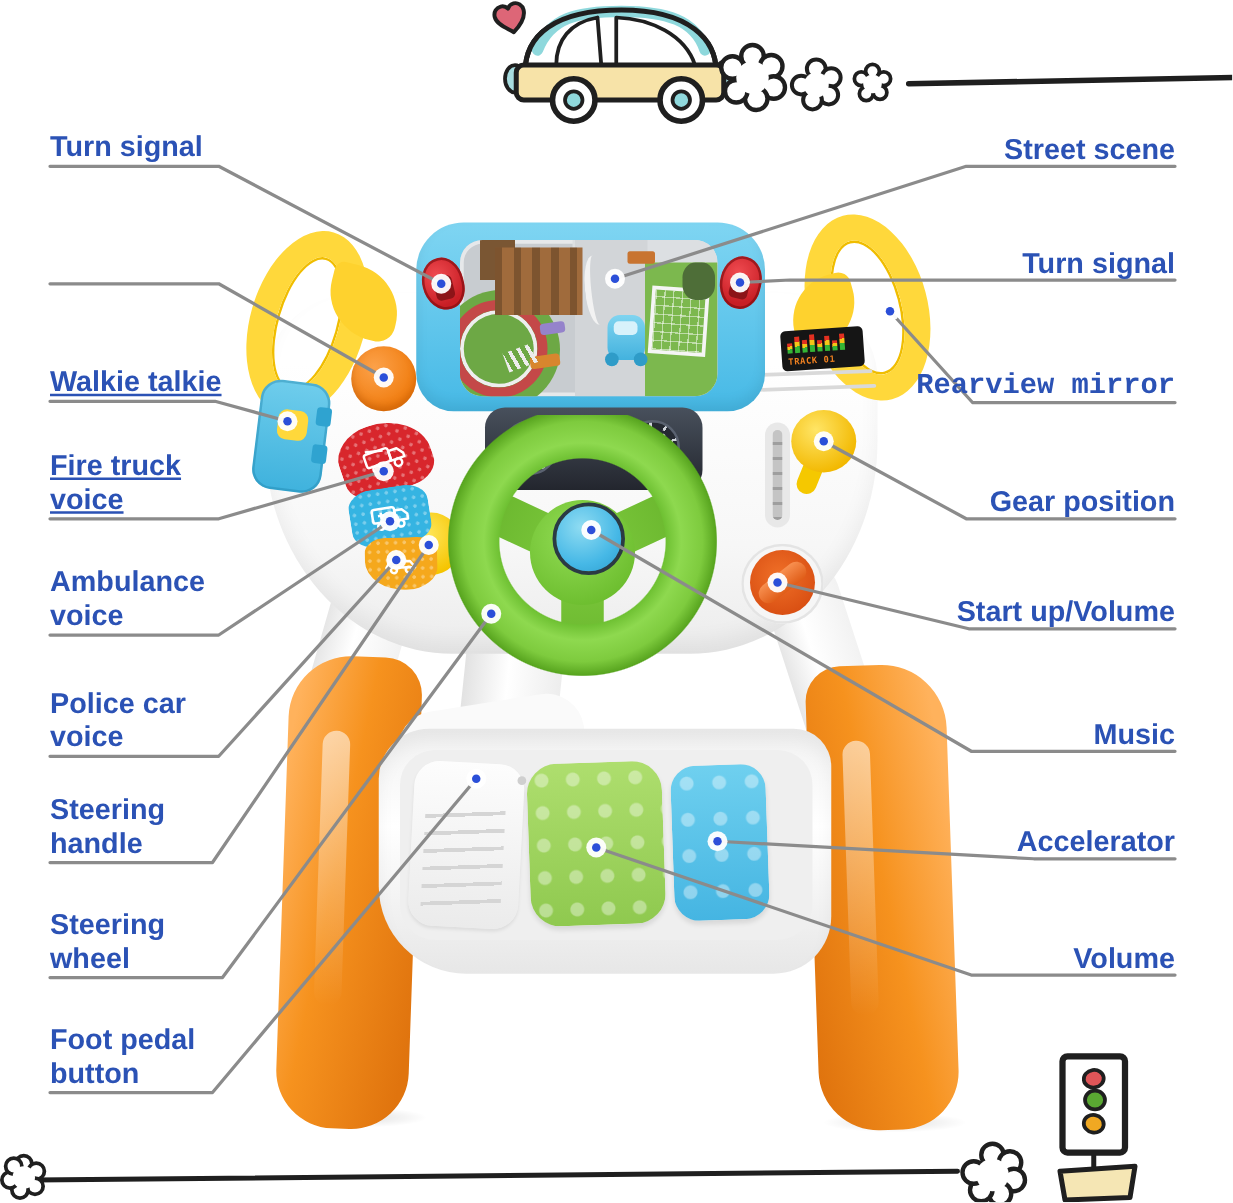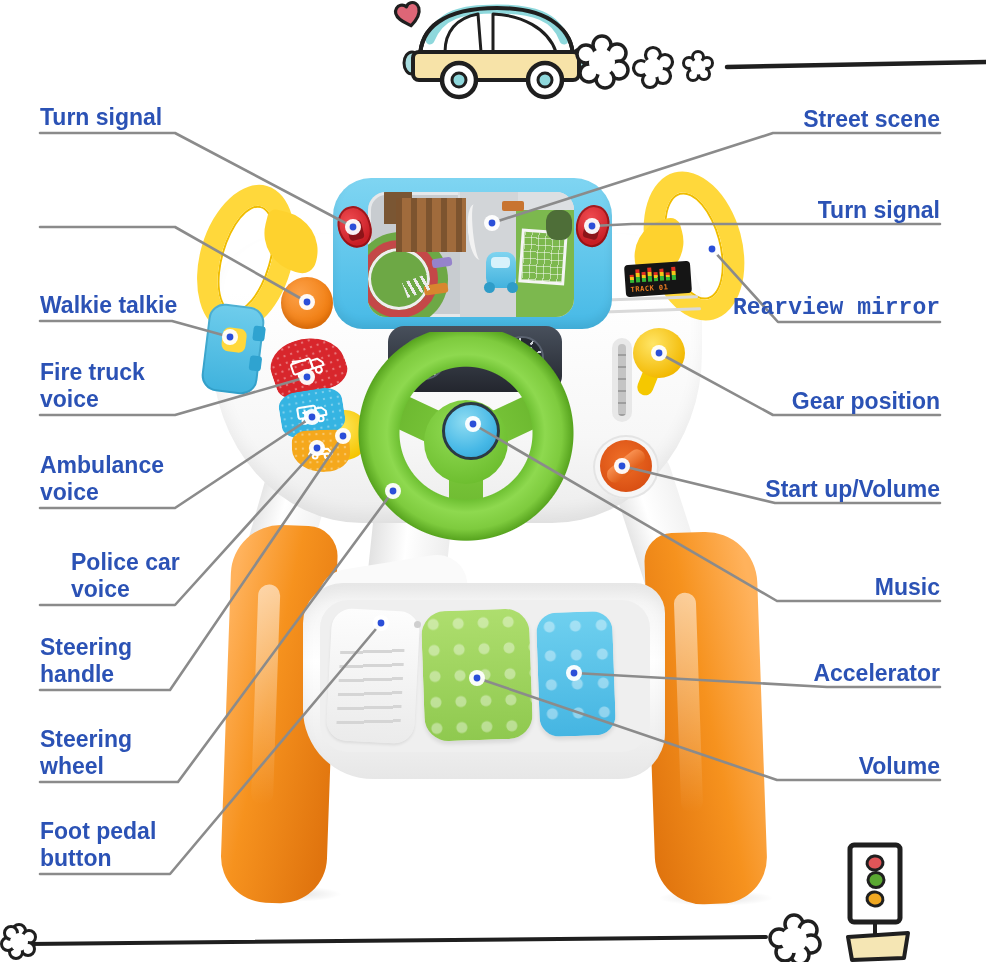--- a/index.html
+++ b/index.html
@@ -459,26 +459,26 @@
       <line x1="875" y1="920" x2="875" y2="938" stroke="#1f1f1f" stroke-width="4"></line>
       <path d="M848 937 L908 933 L904 958 L852 960 Z" fill="#f5e6b4" stroke="#1f1f1f" stroke-width="4"></path>
       <rect x="850" y="845" width="50" height="77" rx="4" fill="#ffffff" stroke="#1f1f1f" stroke-width="5"></rect>
       <ellipse cx="875" cy="863" rx="8" ry="7" fill="#e05558" stroke="#1f1f1f" stroke-width="3" transform="rotate(-8 875 863)"></ellipse>
       <ellipse cx="876" cy="880" rx="8" ry="7.5" fill="#5aa832" stroke="#1f1f1f" stroke-width="3"></ellipse>
       <ellipse cx="875" cy="899" rx="8" ry="7" fill="#f0a822" stroke="#1f1f1f" stroke-width="3" transform="rotate(10 875 899)"></ellipse>
     </g>
   </svg>
 
   <div class="lbl left" style="top:104px;">Turn signal</div>
-  <div class="lbl left" style="top:292px;">Walkie talkie</div>
-  <div class="lbl left" style="top:359px;">Fire truck
+  <div class="lbl left" style="top:292px;text-decoration:underline;">Walkie talkie</div>
+  <div class="lbl left" style="top:359px;text-decoration:underline;">Fire truck
 voice</div>
   <div class="lbl left" style="top:452px;">Ambulance
 voice</div>
-  <div class="lbl left" style="top:549px;margin-left:31px;">Police car
+  <div class="lbl left" style="top:549px;">Police car
 voice</div>
   <div class="lbl left" style="top:634px;">Steering
 handle</div>
   <div class="lbl left" style="top:726px;">Steering
 wheel</div>
   <div class="lbl left" style="top:818px;">Foot pedal
 button</div>
 
   <div class="lbl right" style="top:106px;">Street scene</div>
   <div class="lbl right" style="top:197px;">Turn signal</div>

